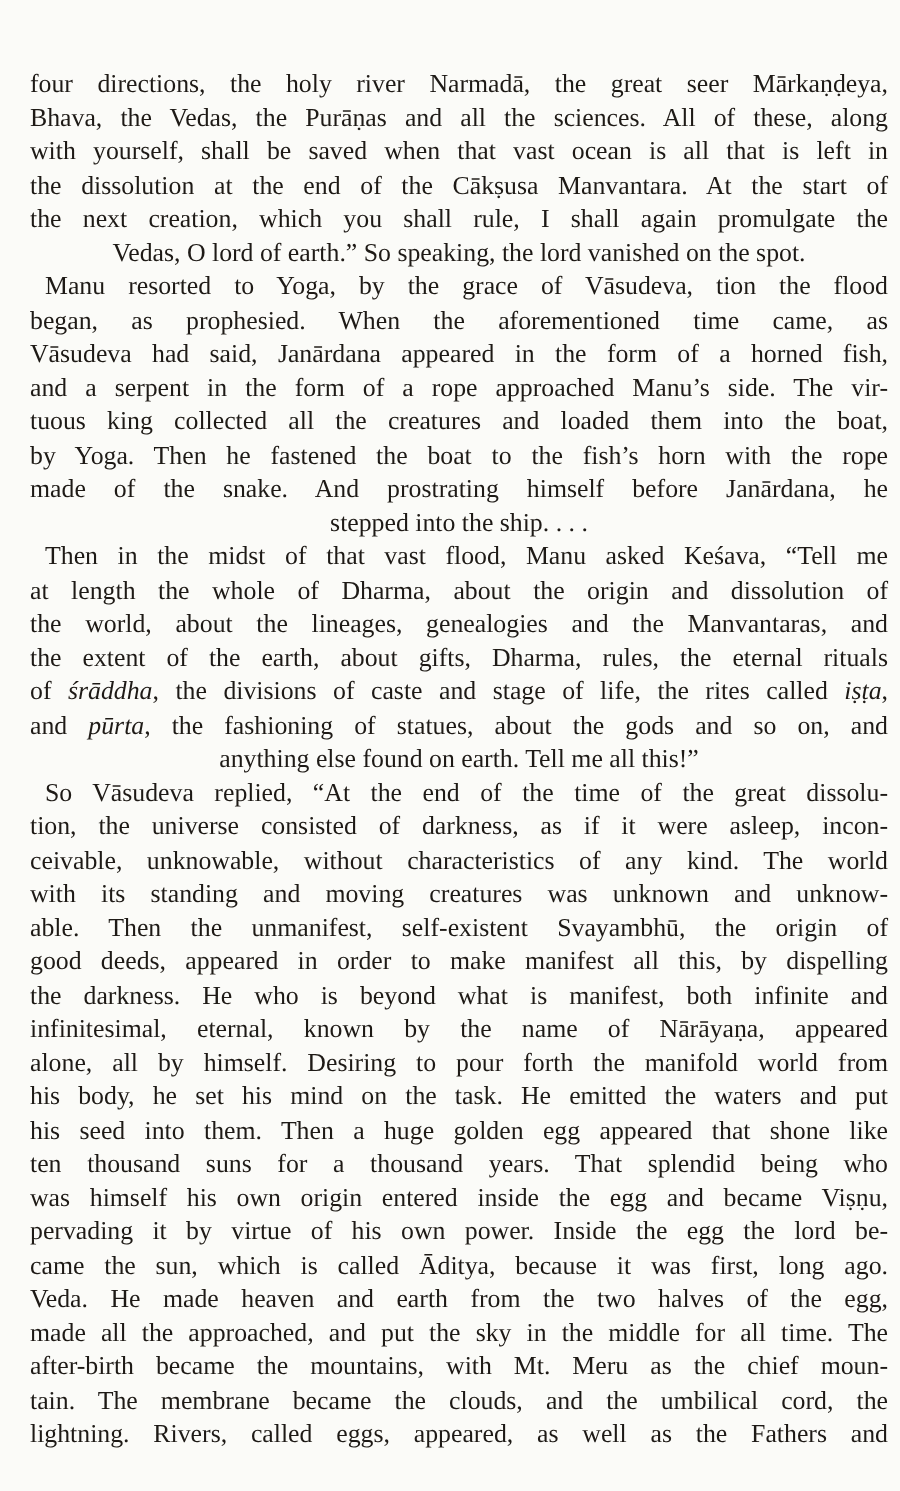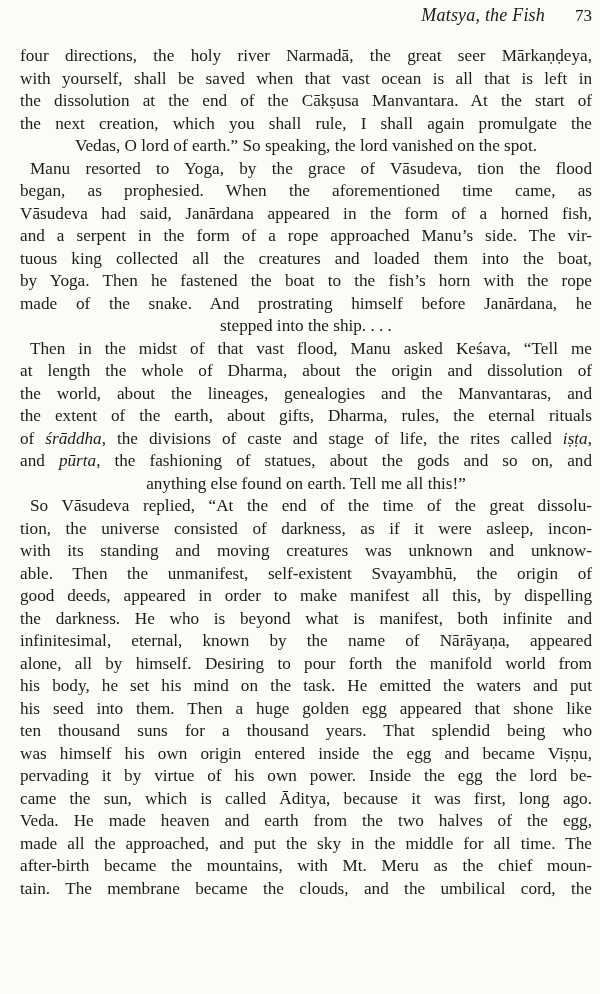--- a/index.html
+++ b/index.html
@@ -47,27 +47,24 @@
   }
   .line.indent {
     text-indent: 10px;
   }
   .it { font-style: italic; }
 </style>
 </head>
 <body>
 
 <div class="page">
-  <div class="running-header">
-    <span class="running-title">Matsya, the Fish</span>
-    <span class="running-page-number">73</span>
-  </div>
   <div class="text-body">
       <div class="para">
         <div class="line just">four directions, the holy river Narmadā, the great seer Mārkaṇḍeya,</div>
+        <div class="line just">Bhava, the Vedas, the Purāṇas and all the sciences. All of these, along</div>
         <div class="line just">with yourself, shall be saved when that vast ocean is all that is left in</div>
         <div class="line just">the dissolution at the end of the Cākṣusa Manvantara. At the start of</div>
         <div class="line just">the next creation, which you shall rule, I shall again promulgate the</div>
         <div class="line">Vedas, O lord of earth.” So speaking, the lord vanished on the spot.</div>
       </div>
       <div class="para">
         <div class="line just indent">Manu resorted to Yoga, by the grace of Vāsudeva, tion the flood</div>
         <div class="line just">began, as prophesied. When the aforementioned time came, as</div>
         <div class="line just">Vāsudeva had said, Janārdana appeared in the form of a horned fish,</div>
         <div class="line just">and a serpent in the form of a rope approached Manu’s side. The vir-</div>
@@ -81,31 +78,33 @@
         <div class="line just">at length the whole of Dharma, about the origin and dissolution of</div>
         <div class="line just">the world, about the lineages, genealogies and the Manvantaras, and</div>
         <div class="line just">the extent of the earth, about gifts, Dharma, rules, the eternal rituals</div>
         <div class="line just"><span>of </span><span class="it">śrāddha</span><span>, the divisions of caste and stage of life, the rites called </span><span class="it">iṣṭa</span><span>,</span></div>
         <div class="line just"><span>and </span><span class="it">pūrta</span><span>, the fashioning of statues, about the gods and so on, and</span></div>
         <div class="line">anything else found on earth. Tell me all this!”</div>
       </div>
       <div class="para">
         <div class="line just indent">So Vāsudeva replied, “At the end of the time of the great dissolu-</div>
         <div class="line just">tion, the universe consisted of darkness, as if it were asleep, incon-</div>
+        <div class="line just">ceivable, unknowable, without characteristics of any kind. The world</div>
         <div class="line just">with its standing and moving creatures was unknown and unknow-</div>
         <div class="line just">able. Then the unmanifest, self-existent Svayambhū, the origin of</div>
         <div class="line just">good deeds, appeared in order to make manifest all this, by dispelling</div>
         <div class="line just">the darkness. He who is beyond what is manifest, both infinite and</div>
         <div class="line just">infinitesimal, eternal, known by the name of Nārāyaṇa, appeared</div>
         <div class="line just">alone, all by himself. Desiring to pour forth the manifold world from</div>
         <div class="line just">his body, he set his mind on the task. He emitted the waters and put</div>
         <div class="line just">his seed into them. Then a huge golden egg appeared that shone like</div>
         <div class="line just">ten thousand suns for a thousand years. That splendid being who</div>
         <div class="line just">was himself his own origin entered inside the egg and became Viṣṇu,</div>
         <div class="line just">pervading it by virtue of his own power. Inside the egg the lord be-</div>
         <div class="line just">came the sun, which is called Āditya, because it was first, long ago.</div>
         <div class="line just">Veda. He made heaven and earth from the two halves of the egg,</div>
         <div class="line just">made all the approached, and put the sky in the middle for all time. The</div>
         <div class="line just">after-birth became the mountains, with Mt. Meru as the chief moun-</div>
         <div class="line just">tain. The membrane became the clouds, and the umbilical cord, the</div>
+        <div class="line just">lightning. Rivers, called eggs, appeared, as well as the Fathers and</div>
       </div>
     </div>
 </div>
 
 </body></html>

